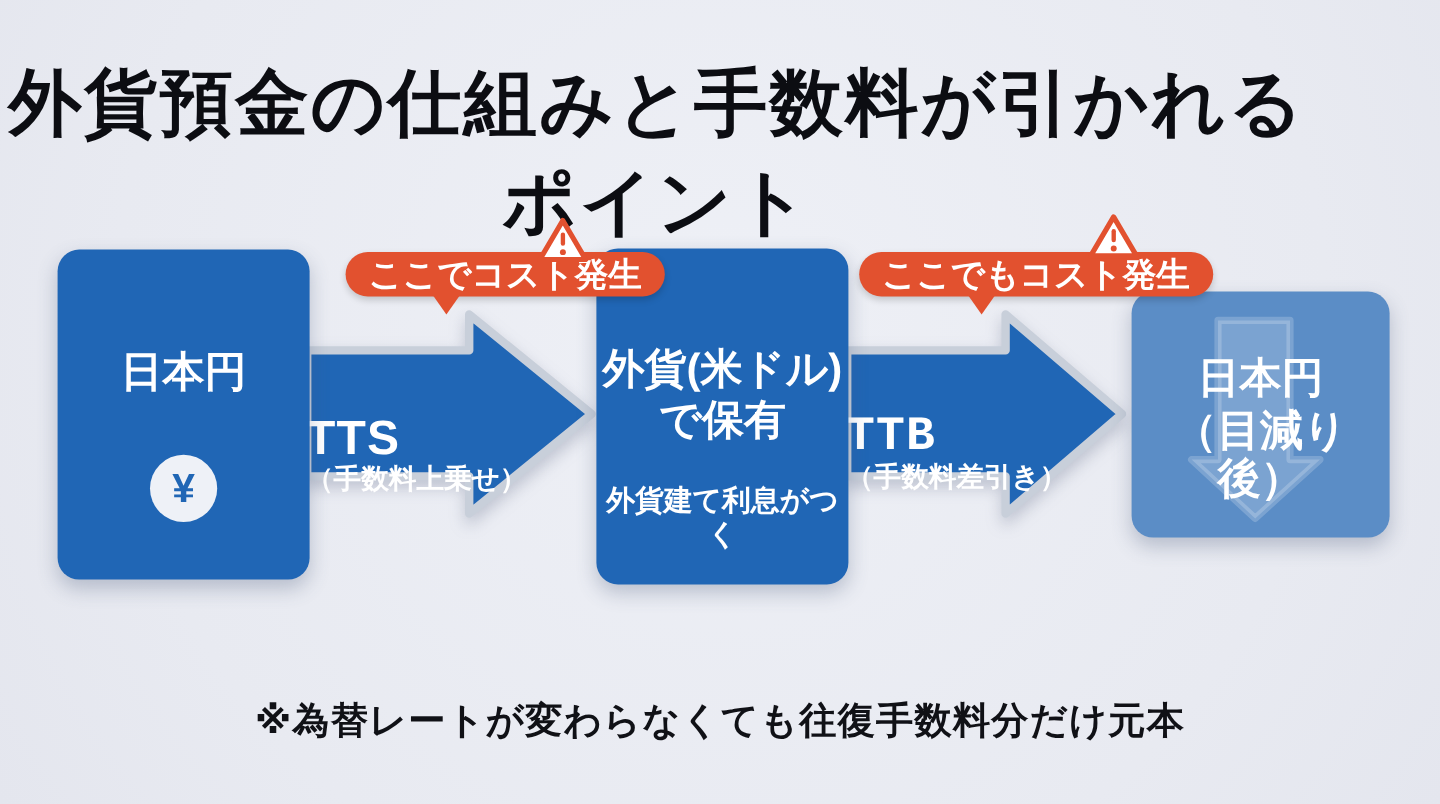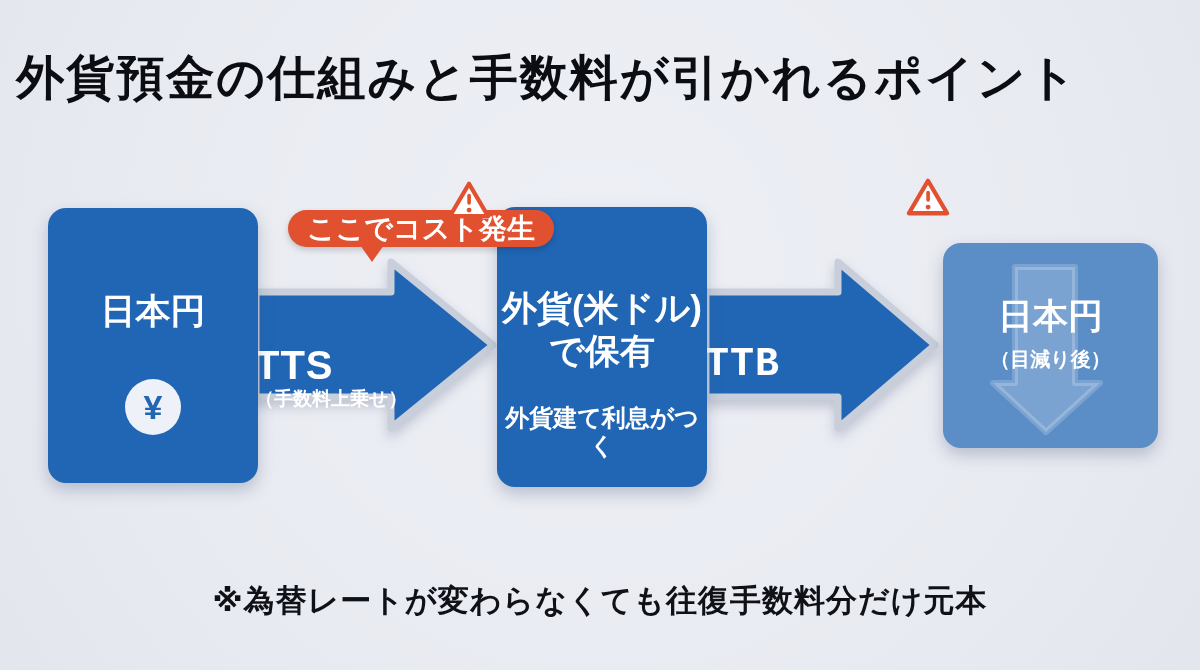--- a/index.html
+++ b/index.html
@@ -4,21 +4,21 @@
 <style>
   * { margin:0; padding:0; box-sizing:border-box; }
   html,body { width:1200px; height:670px; }
   body { font-family:"Liberation Sans","DejaVu Sans",sans-serif; }
   .stage {
     position:relative; width:1200px; height:670px; overflow:hidden;
     background: radial-gradient(circle at 50% 40%, #eef0f6 0%, #e8eaf1 70%, #e4e6ee 100%);
   }
   .title {
     position:absolute; left:0; top:46px; width:1095px;
-    text-align:center; font-size:48px; font-weight:900; color:#0c0d12;
+    text-align:center; font-size:61px; font-weight:900; color:#0c0d12;
     letter-spacing:2px;
   }
   
   .box {
     position:absolute; border-radius:18px; color:#fff; text-align:center;
     box-shadow:0 7px 16px rgba(70,85,120,.30);
   }
   .box-1 { left:48px;  top:208px; width:210px; height:275px; background:#2066b5; z-index:2; }
   .box-2 { left:497px; top:207px; width:210px; height:280px; background:#2066b5; z-index:2; }
   .box-3 { left:943px; top:243px; width:215px; height:205px; background:#5b8dc6; z-index:2; }
@@ -30,31 +30,31 @@
     position:absolute; left:77px; top:171px; width:56px; height:56px;
     border-radius:50%; background:#eef1f7; color:#2066b5;
     font-size:34px; font-weight:900; line-height:56px; text-align:center;
   }
   .b2-text { top:78px; }
   .b2-text .l1 { font-size:35px; line-height:46px; }
   .b2-text .l2 { font-size:35px; line-height:40px; }
   .b2-note { top:197px; font-size:24px; font-weight:800; line-height:28px; }
   .b3-text { top:50px; z-index:2; }
   .b3-text .l1 { font-size:35px; line-height:46px; }
-  .b3-text .l2 { font-size:20px; line-height:40px; }
+  .b3-text .l2 { font-size:36px; line-height:40px; }
   .down-arrow-svg { position:absolute; left:0; top:0; z-index:1; }
   
   .flow-arrow { position:absolute; z-index:1; filter:drop-shadow(0 6px 6px rgba(90,100,130,.30)); }
   .arrow-1 { left:253px; top:256px; }
   .arrow-2 { left:703px; top:256px; }
   .arrow-text { position:absolute; z-index:2; text-align:left; color:#fff;margin-top:32px; }
   .at-1 { left:255px; top:313px; width:210px; }
   .at-2 { left:705px; top:313px; width:220px;font-family:Liberation Mono, monospace; }
   .arrow-text .big   { font-size:40px; font-weight:800; line-height:40px; letter-spacing:1px; }
-  .arrow-text .small { font-size:19px; font-weight:800; line-height:28px; }
+  .arrow-text .small { font-size:23px; font-weight:800; line-height:28px; }
   
   .badge {
     position:absolute; z-index:3; background:#e2512f; color:#fff;
     height:37px; line-height:37px; border-radius:19px; padding:0 19px;
     font-size:28px; font-weight:800; white-space:nowrap;
     box-shadow:0 3px 6px rgba(0,0,0,.18);
   }
   .badge-1 { left:288px; top:210px; }
   .badge-2 { left:716px; top:210px; }
   .badge-tail {
@@ -86,20 +86,21 @@
   <div class="arrow-text at-1">
     <div class="big">TTS</div>
     <div class="small">（手数料上乗せ）</div>
   </div>
 
   <svg class="flow-arrow arrow-2" width="240" height="180" viewBox="0 0 240 180">
     <polygon points="3,36 135,36 135,6 232,89 135,172 135,141 3,141" fill="#2066b5" stroke="#c8cfda" stroke-width="7" stroke-linejoin="round"></polygon>
   </svg>
   <div class="arrow-text at-2">
     <div class="big">TTB</div>
+    <div class="small">（手数料差引き）</div>
   </div>
 
   <div class="box box-1">
     <div class="box-main b1-text">
       <div class="l1">日本円</div>
     </div>
     <div class="yen-circle">¥</div>
   </div>
 
   <div class="box box-2">
@@ -123,20 +124,24 @@
   <div class="badge badge-1">
     <span>ここでコスト発生</span>
     <div class="badge-tail"></div>
   </div>
   <svg class="warn warn-1" width="46" height="42" viewBox="0 0 48 44">
     <path d="M24 5 L44 39 L4 39 Z" fill="#ffffff" stroke="#e2512f" stroke-width="4.5" stroke-linejoin="round"></path>
     <rect x="22.2" y="15.5" width="3.8" height="11.5" rx="1.9" fill="#e2512f"></rect>
     <circle cx="24.1" cy="32.6" r="2.6" fill="#e2512f"></circle>
   </svg>
 
+  <div class="badge badge-2">
+    <span>ここでもコスト発生</span>
+    <div class="badge-tail"></div>
+  </div>
   <svg class="warn warn-2" width="46" height="42" viewBox="0 0 48 44">
     <path d="M24 5 L44 39 L4 39 Z" fill="#ffffff" stroke="#e2512f" stroke-width="4.5" stroke-linejoin="round"></path>
     <rect x="22.2" y="15.5" width="3.8" height="11.5" rx="1.9" fill="#e2512f"></rect>
     <circle cx="24.1" cy="32.6" r="2.6" fill="#e2512f"></circle>
   </svg>
 
   <div class="footnote">※為替レートが変わらなくても往復手数料分だけ元本</div>
 
 </div>
 

